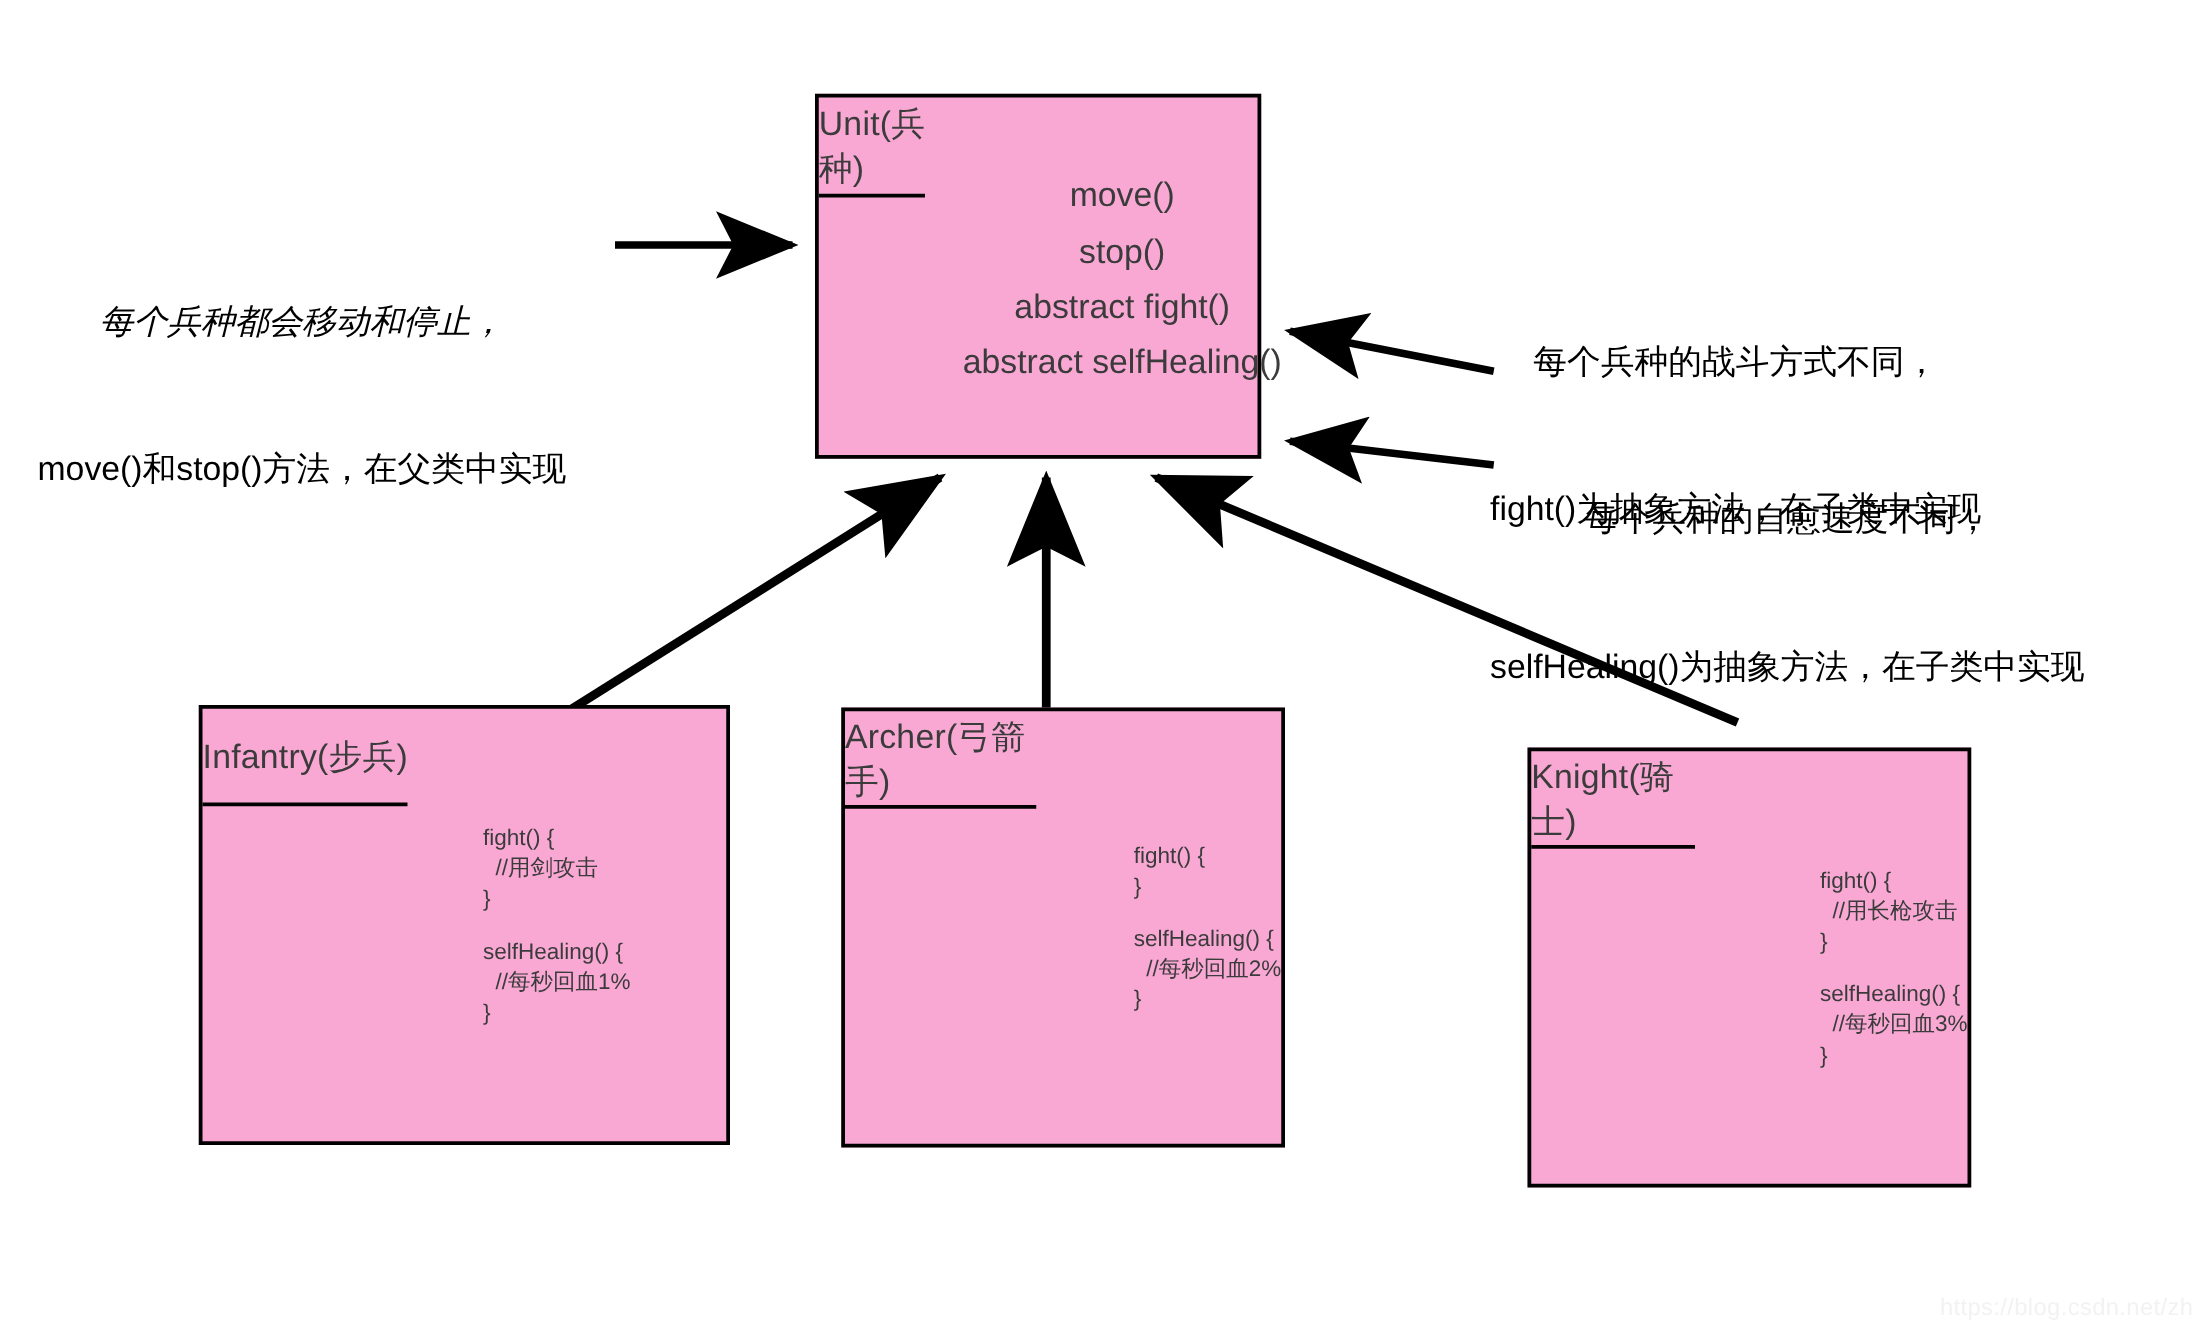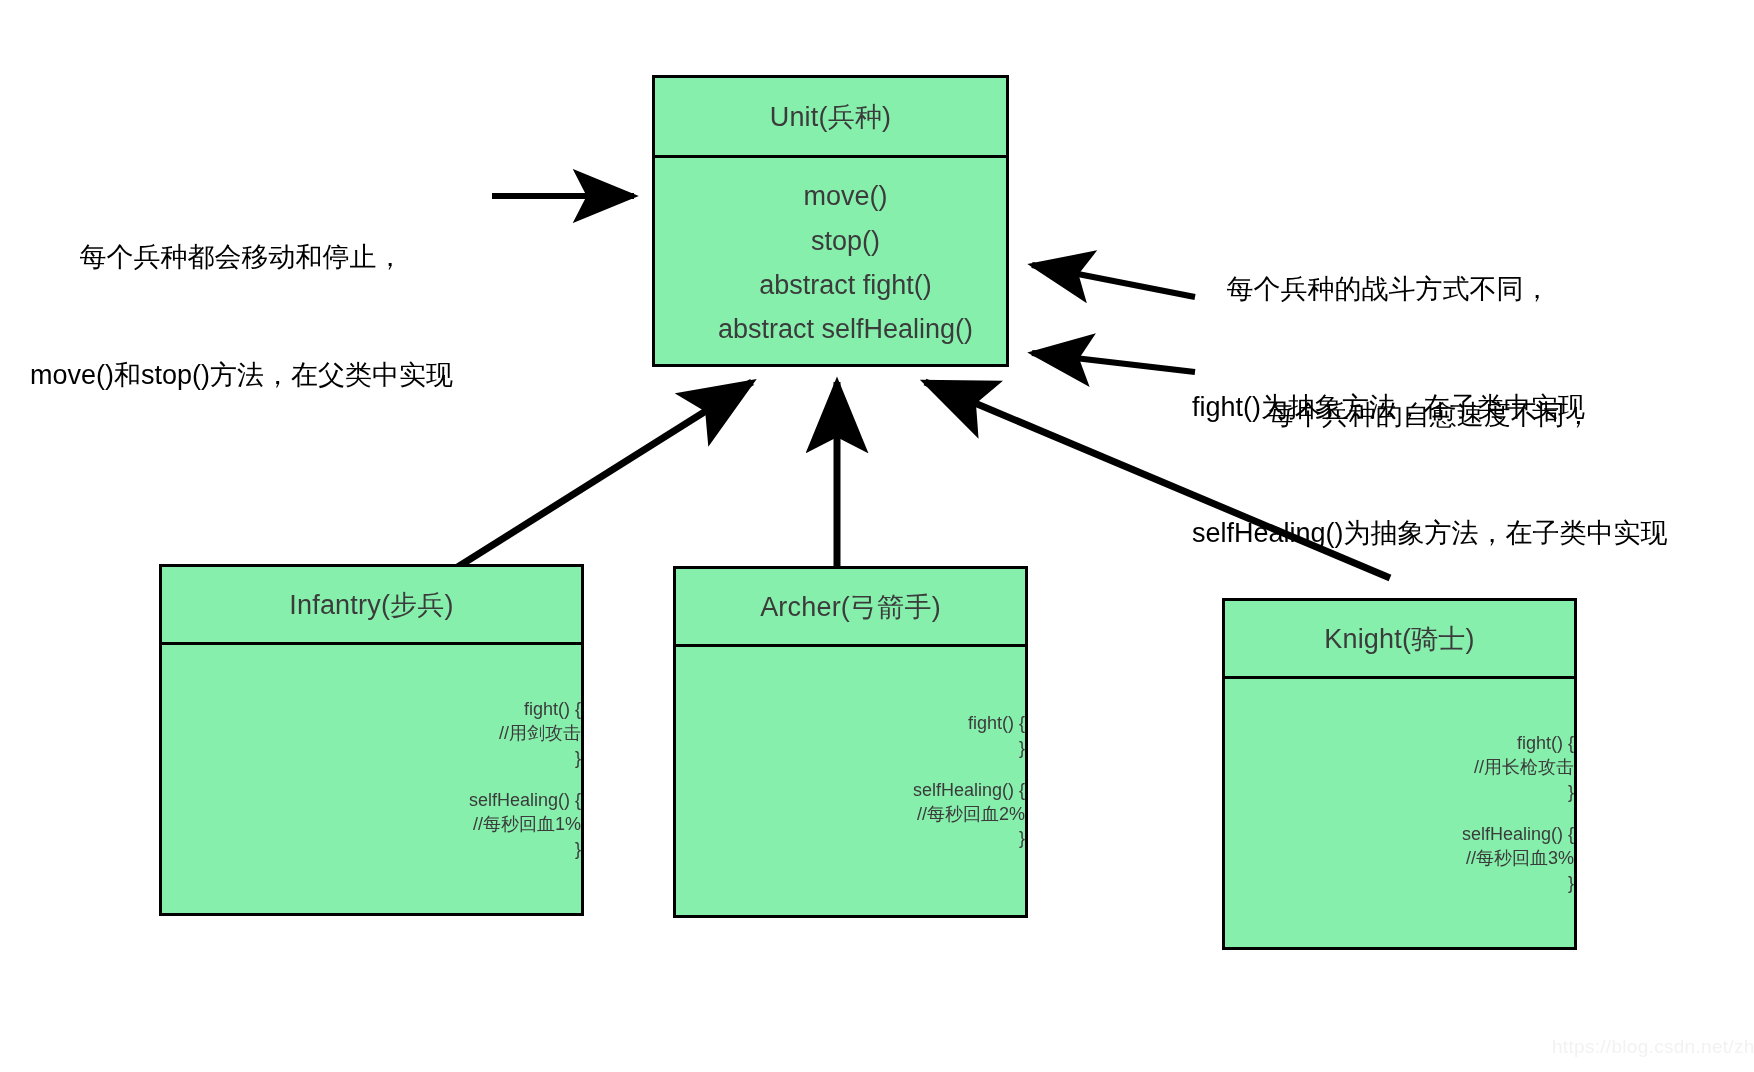--- a/index.html
+++ b/index.html
@@ -22,24 +22,22 @@
     left: 0;
     top: 0;
     width: 1754px;
     height: 1072px;
     pointer-events: none;
   }
   .uml-box {
     position: absolute;
     box-sizing: border-box;
     border: 3px solid #000000;
-    background: #86efac;
+    background: #f9a8d4;
     display: flex;
-    flex-direction: column;
-    text-align: right;
   }
   .uml-header {
     box-sizing: border-box;
     border-bottom: 3px solid #000000;
     display: flex;
     align-items: center;
     justify-content: center;
     color: #3b3b3b;
     font-size: 27px;
     letter-spacing: 0.2px;
@@ -174,21 +172,21 @@
       <div class="code-block">  //用长枪攻击</div>
       <div class="code-block">}</div>
       <div class="code-gap"></div>
       <div class="code-block">selfHealing() {</div>
       <div class="code-block">  //每秒回血3%</div>
       <div class="code-block">}</div>
     </div>
   </div>
 
   <div class="annotation" style="left:30px; top:160px; text-align:left;">
-    <div style="text-align:center;">每个兵种都会移动和停止，</div>
+    <div style="text-align:center;font-style:italic;">每个兵种都会移动和停止，</div>
     <div>move()和stop()方法，在父类中实现</div>
   </div>
 
   <div class="annotation" style="left:1192px; top:192px; text-align:left;">
     <div style="text-align:center;">每个兵种的战斗方式不同，</div>
     <div>fight()为抽象方法，在子类中实现</div>
   </div>
 
   <div class="annotation" style="left:1192px; top:318px; text-align:left;">
     <div style="text-align:center;">每个兵种的自愈速度不同，</div>

